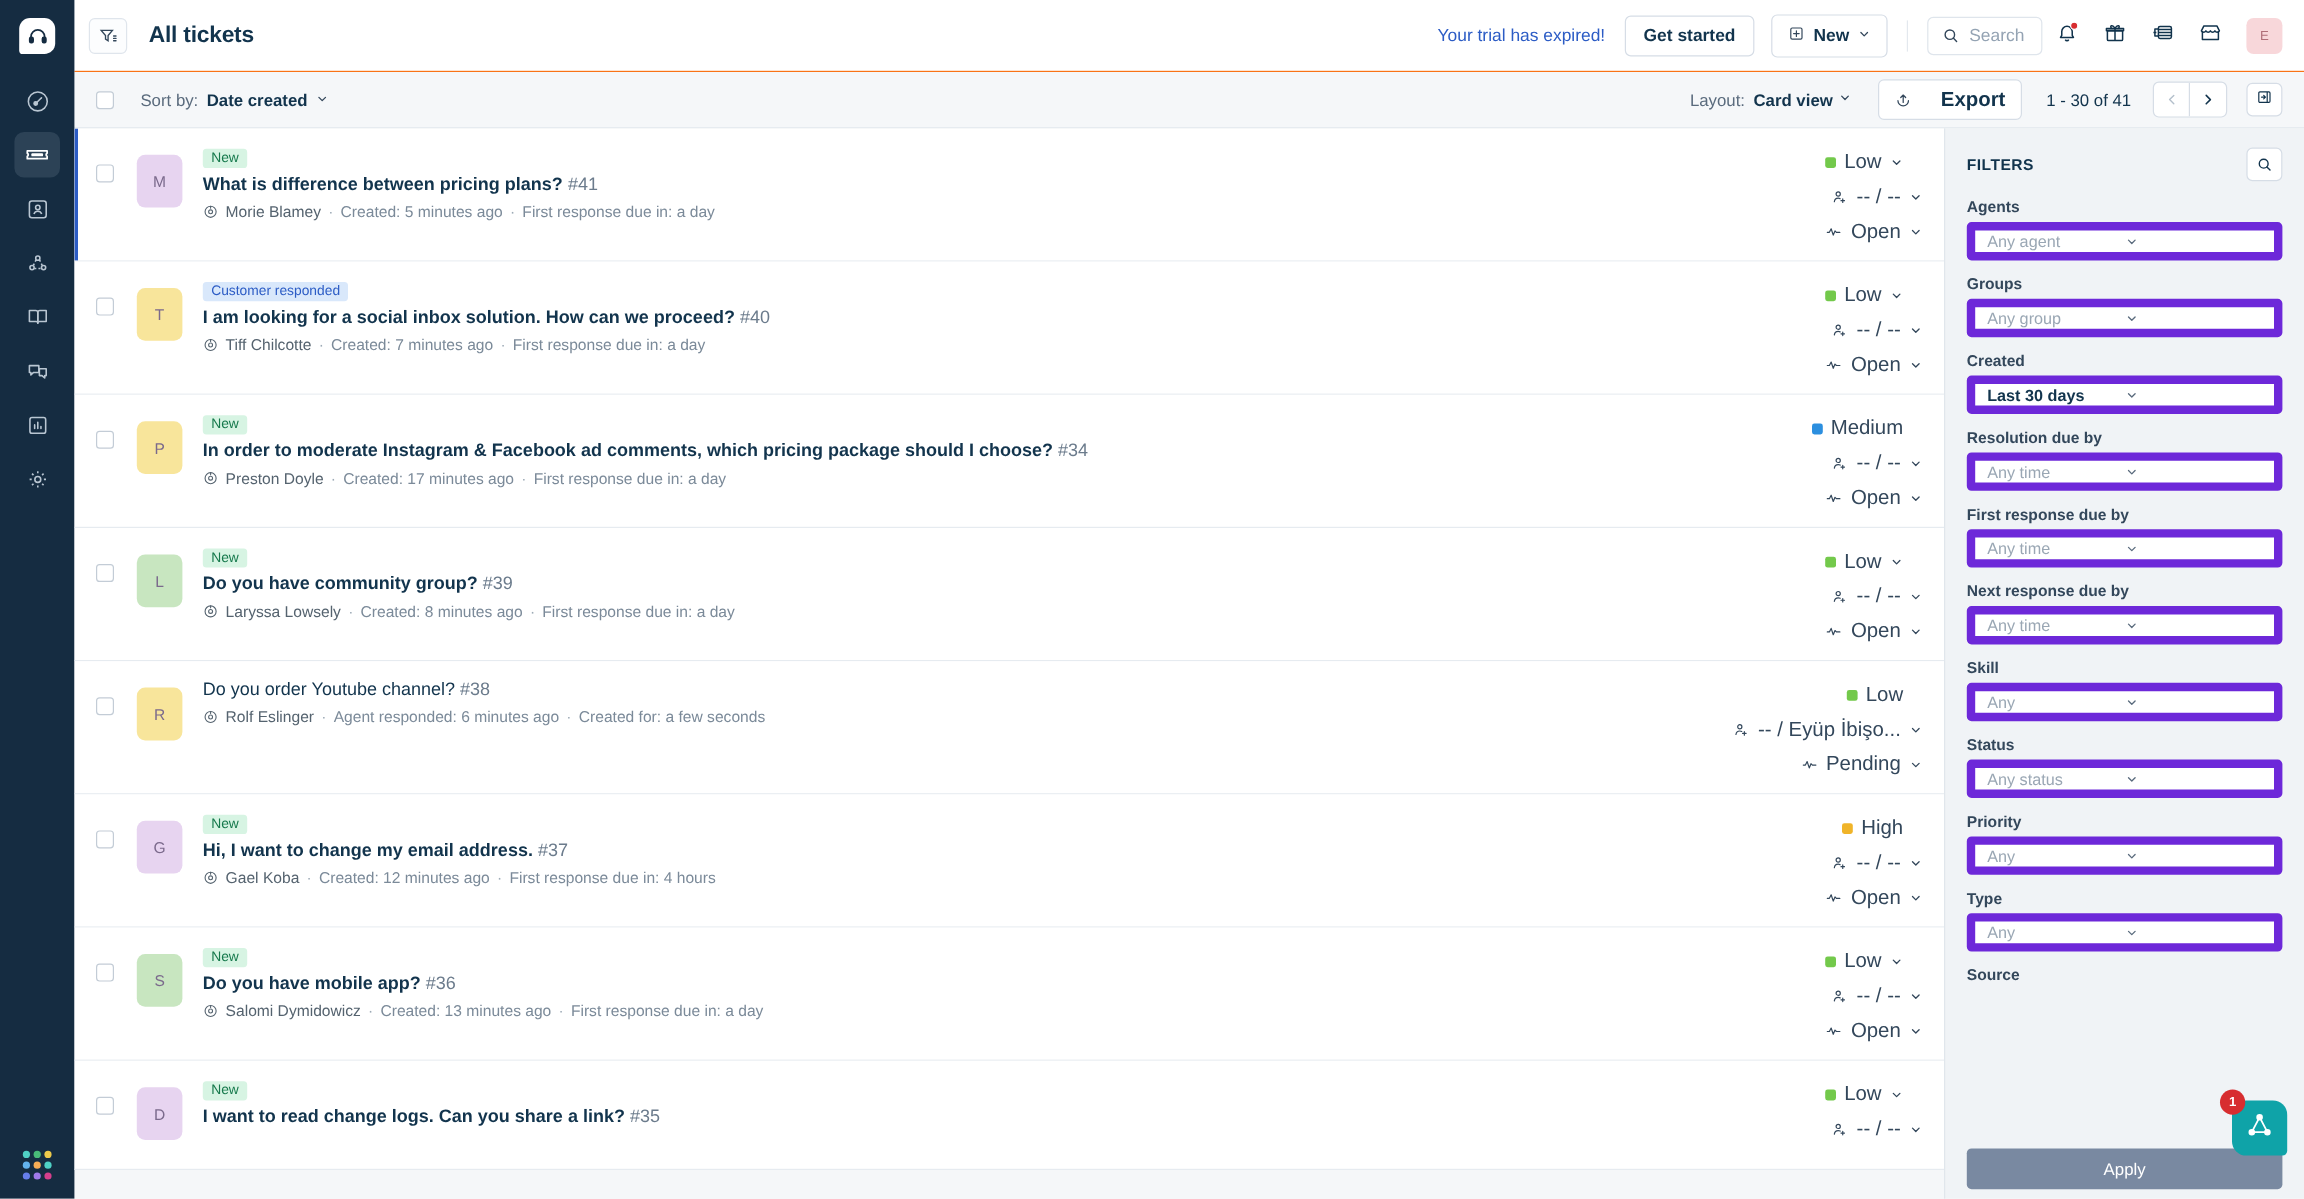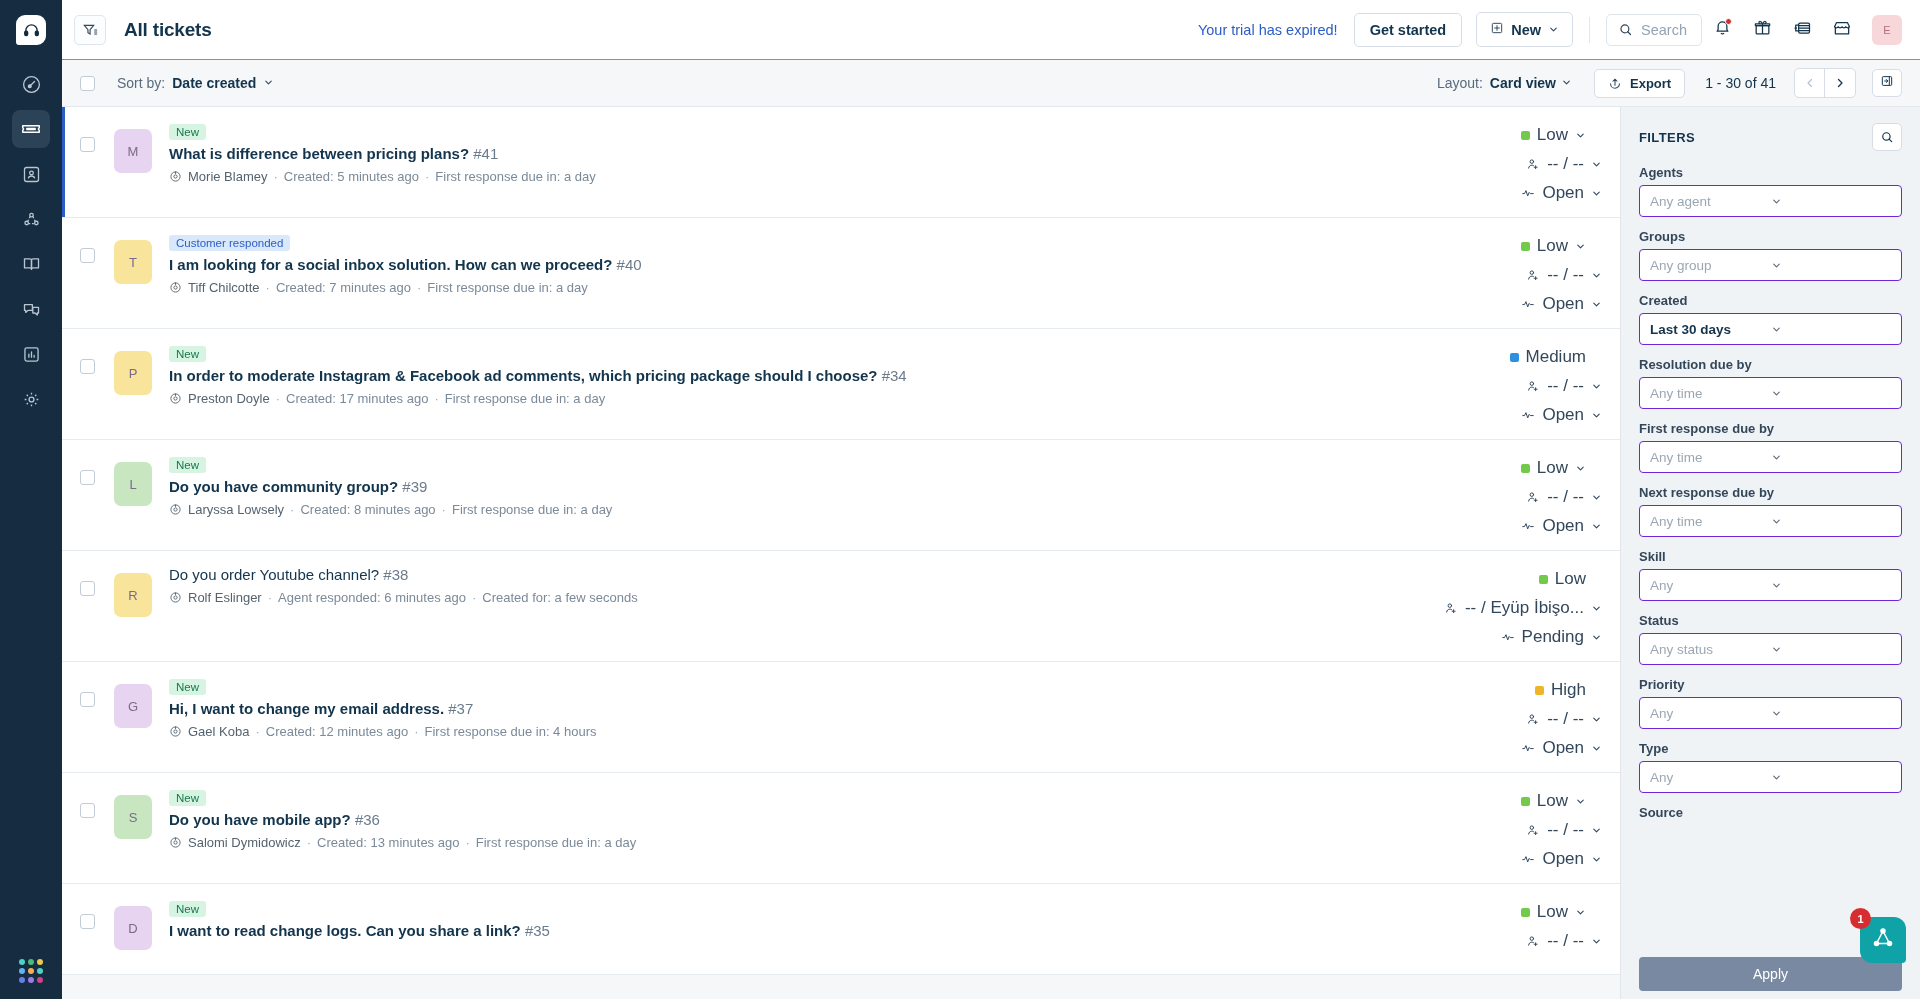--- a/index.html
+++ b/index.html
@@ -79,23 +79,23 @@
   .cbx {
     width: 15px; height: 15px; border: 1px solid #c3ccd6; border-radius: 3px; background: #fff;
     cursor: pointer; flex: 0 0 15px;
   }
   .sortby { margin-left: 22px; display: flex; align-items: center; gap: 7px; font-size: 14px; color: #5a6b7d;}
   .sortby b { color: #12344d; font-weight: bold; cursor: pointer; }
   .subbar-right { margin-left: auto; display: flex; align-items: center; gap: 0; }
   .layout-lbl { font-size: 14px; color: #5a6b7d; }
   .layout-val { font-size: 14px; color: #12344d; font-weight: bold; margin-left: 7px; cursor: pointer; }
   .export-btn {
-    display: flex; align-items: center; gap: 8px; margin-left: 22px;
+    display: flex; align-items: center; gap: 24px; margin-left: 22px;
     border: 1px solid #d6dde6; background: #fff; border-radius: 5px; padding: 6px 13px;
-    font-size: 13px; font-weight: bold; color: #12344d; cursor: pointer;
+    font-size: 17px; font-weight: bold; color: #12344d; cursor: pointer;
   }
   .pagecount { font-size: 14px; color: #12344d; margin-left: 20px; }
   .pager { display: flex; margin-left: 18px; border: 1px solid #d6dde6; border-radius: 5px; overflow: hidden; background:#fff; }
   .pager div { width: 30px; height: 28px; display: flex; align-items: center; justify-content: center; cursor: pointer; }
   .pager div:first-child { border-right: 1px solid #d6dde6; }
   .panel-btn {
     margin-left: 16px; width: 30px; height: 28px; border: 1px solid #d6dde6; border-radius: 5px;
     background: #fff; display: flex; align-items: center; justify-content: center; cursor: pointer;
   }
 
@@ -145,21 +145,21 @@
   }
   .filters-head { display: flex; align-items: center; justify-content: space-between; margin-bottom: 14px;}
   .filters-title { font-size: 13px; font-weight: bold; color: #12344d; letter-spacing: .4px; }
   .filters-search {
     width: 30px; height: 28px; border: 1px solid #d6dde6; background: #fff; border-radius: 5px;
     display: flex; align-items: center; justify-content: center; cursor: pointer;
   }
   .f-group { margin-bottom: 12px; }
   .f-label { font-size: 13px; color: #33475b; font-weight: bold; margin-bottom: 5px; }
   .f-select {
-    height: 32px; background: #fff; border: 1px solid #6d28d9; border-radius: 4px;
+    height: 32px; background: #fff; border: 7px solid #6d28d9; border-radius: 4px;
     display: flex; align-items: center; padding: 0 10px; cursor: pointer;
   }
   .f-select span { font-size: 13.5px; color: #9aa7b4; flex: 1; }
   .f-select span.filled { color: #12344d; font-weight: bold; }
   .apply-wrap { position: absolute; left: 18px; right: 18px; bottom: 8px; border-radius: 13px; }
   .apply-btn {
     width: 100%; height: 34px; background: #7989a1; color: #fff; border: none; border-radius: 4px;
     font-size: 14px; cursor: pointer; font-family: "Liberation Sans", sans-serif;
   }
   .fab {

